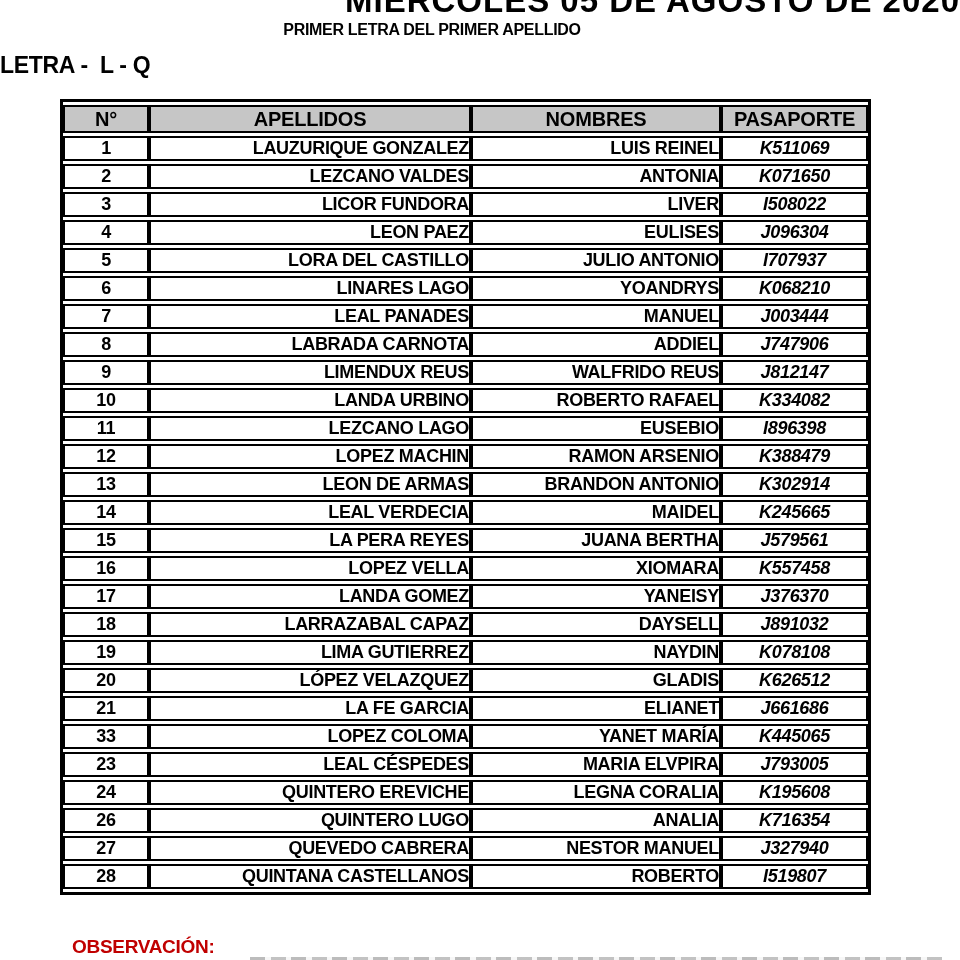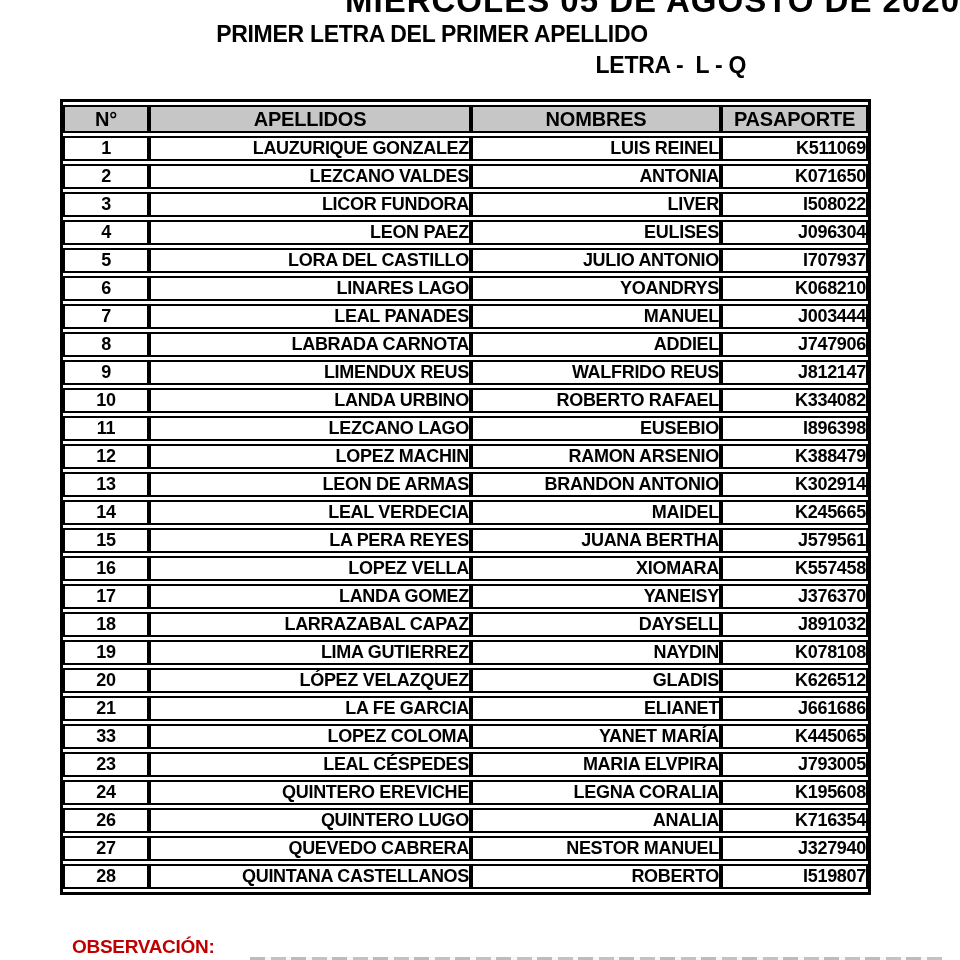--- a/index.html
+++ b/index.html
@@ -12,24 +12,24 @@
   #title-clip{
     position:absolute;top:0;left:0;width:960px;height:13px;overflow:hidden;
     text-align:right;
   }
   #title-clip .inner{
     display:block;margin-top:-16px;font-size:33px;line-height:33px;
     letter-spacing:1px;white-space:nowrap;
   }
   #subtitle{
     position:absolute;top:21px;left:0;width:864px;text-align:center;
-    font-size:23px;letter-spacing:-0.3px;white-space:pre;
+    font-size:16px;letter-spacing:-0.3px;white-space:pre;
   }
   #letra{
-    position:absolute;top:52px;left:0;width:746px;text-align:right;
+    position:absolute;top:52px;left:0;width:746px;text-align:left;
     font-size:23px;letter-spacing:-0.3px;white-space:pre;
   }
   table{
     position:absolute;top:99px;left:60px;
     width:811px;table-layout:fixed;
     border:3px solid #000;
     border-collapse:separate;border-spacing:0 3px;
     background:#fff;
   }
   th{
@@ -37,21 +37,21 @@
     height:24px;font-size:20px;text-align:center;padding:0;
     letter-spacing:-0.2px;overflow:hidden;white-space:nowrap;
   }
   td{
     border:2px solid #000;height:21px;line-height:21px;
     font-size:18px;font-weight:bold;padding:0;
     letter-spacing:-0.3px;overflow:hidden;white-space:nowrap;
   }
   td.col-num{ text-align:center; }
   td.col-apellidos, td.col-nombres{ text-align:right;padding-left:7px; }
-  td.col-pasaporte{ text-align:right; }
+  td.col-pasaporte{ text-align:center;font-style:italic; }
   #observacion{
     position:absolute;top:936px;left:72px;
     color:#c00000;font-size:19px;letter-spacing:-0.3px;
   }
   
   #cutoff-strip{
     position:absolute;bottom:0;left:250px;width:692px;height:3px;
     background:repeating-linear-gradient(90deg,#8f8f8f 0 15px,#f2f2f2 15px 21px,#9a9a9a 21px 36px,#f2f2f2 36px 41px);
     opacity:.6;
   }

